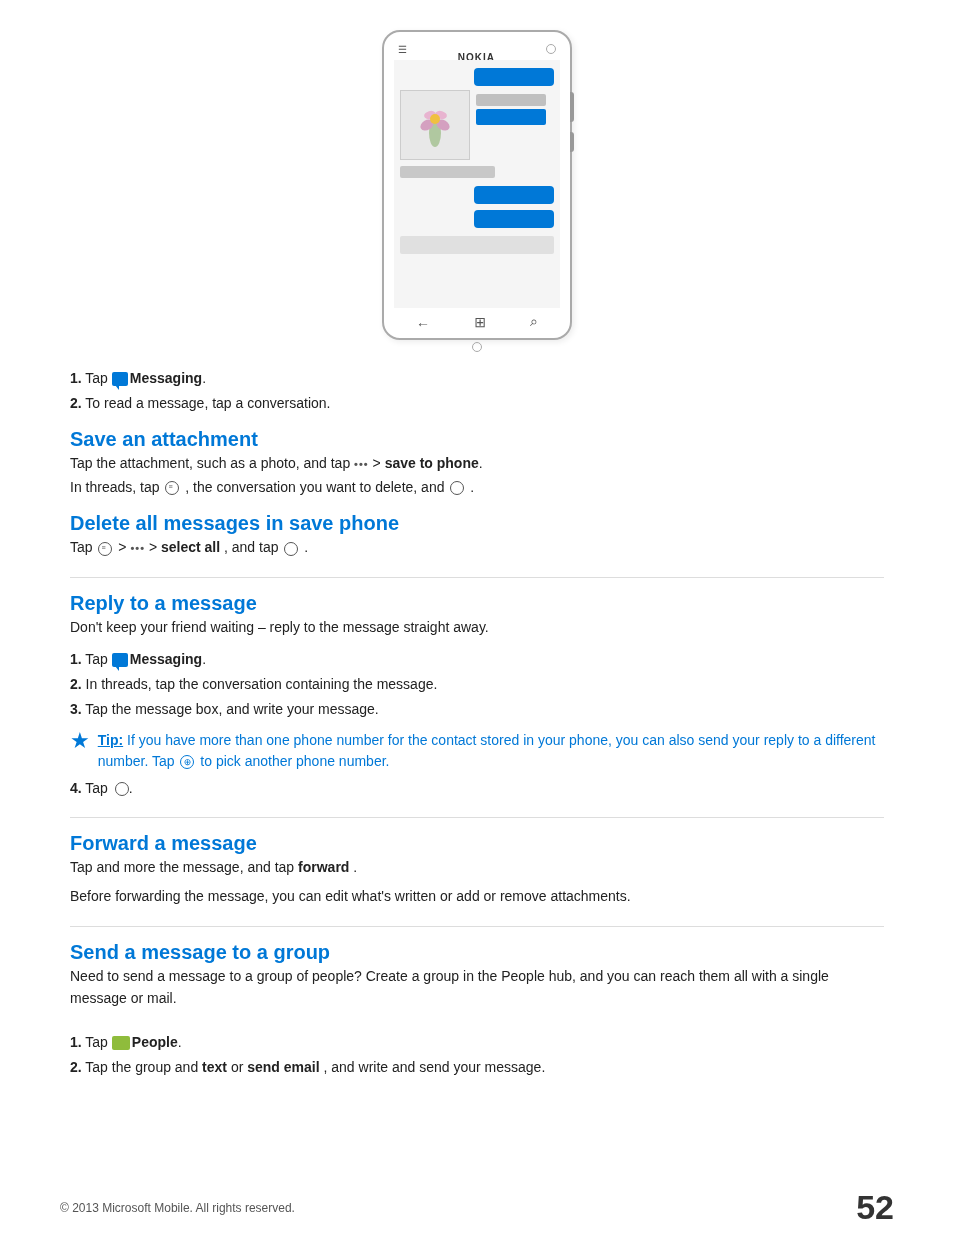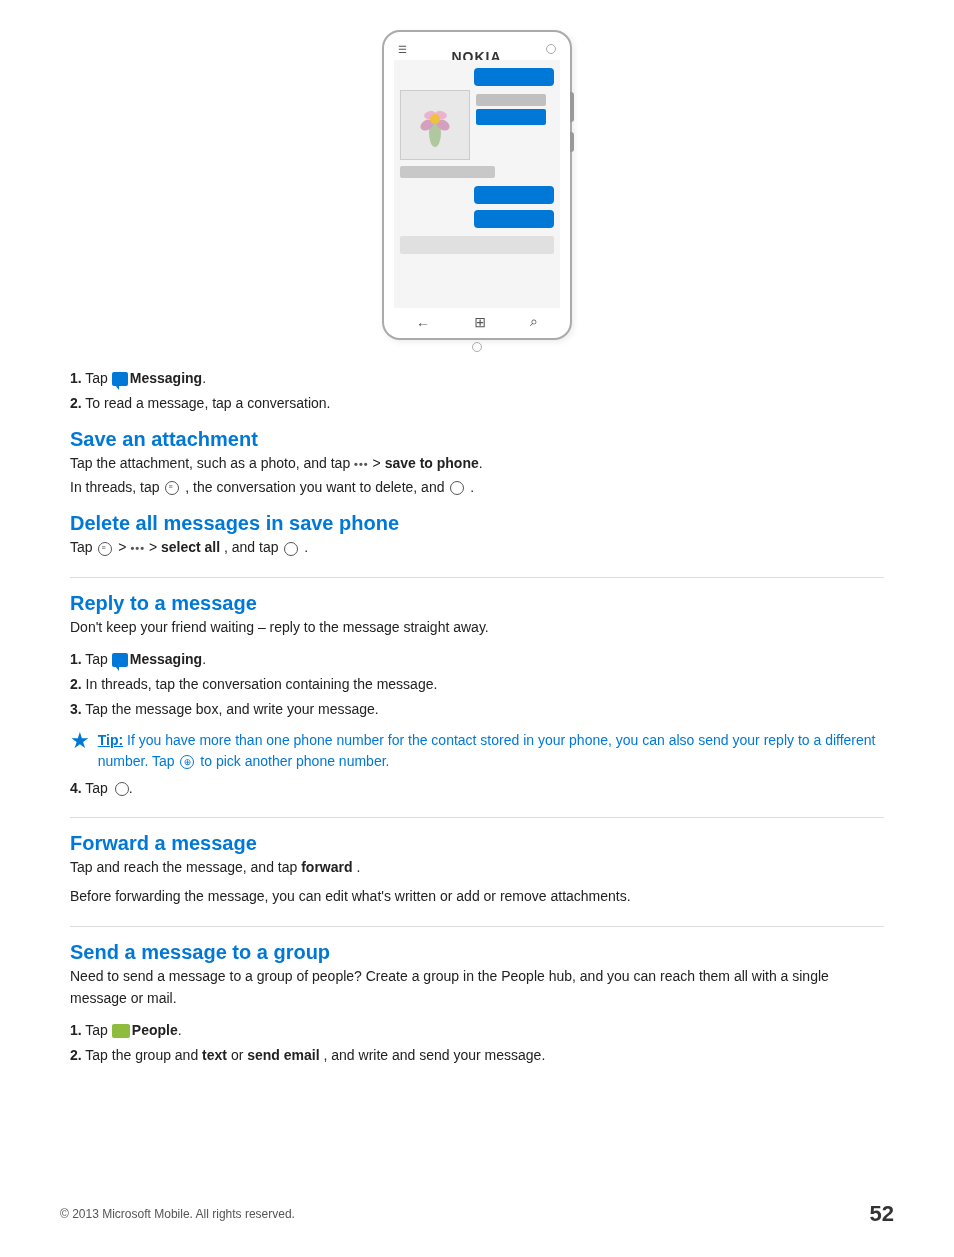--- a/index.html
+++ b/index.html
@@ -43,21 +43,21 @@
       align-items: center;
       justify-content: space-between;
       position: absolute;
       top: 8px;
       left: 14px;
       right: 14px;
       height: 18px;
     }
 
     .phone-brand {
-      font-size: 14px;
+      font-size: 10px;
       color: #333;
       letter-spacing: 1px;
       font-weight: bold;
       margin-top: 16px;
     }
 
     .phone-camera {
       width: 10px;
       height: 10px;
       border-radius: 50%;
@@ -267,21 +267,21 @@
       justify-content: space-between;
       align-items: center;
     }
 
     .footer-text {
       font-size: 12px;
       color: #555;
     }
 
     .page-number {
-      font-size: 22px;
+      font-size: 34px;
       font-weight: bold;
       color: #333;
       text-align: right;
     }
 
     .messaging-icon {
       display: inline-block;
       width: 16px;
       height: 14px;
       background: #0078d7;
@@ -442,30 +442,30 @@
     <div class="step-line">
       <strong>4.</strong>
       <span>Tap</span>
       <span style="display:inline-block;width:14px;height:14px;border:1.5px solid #555;border-radius:50%;vertical-align:middle;margin-left:3px;"></span>.
     </div>
 
     <hr class="separator-line">
 
     <div class="section-heading">Forward a message</div>
     <div class="section-body">
-      <span>Tap and reach the message, and tap</span>
+      <span>Tap and more the message, and tap</span>
       <strong>forward</strong>
       <span>.</span>
     </div>
     <div class="section-body" style="margin-top:8px;">Before forwarding the message, you can edit what's written or add or remove attachments.</div>
 
     <hr class="separator-line">
 
     <div class="section-heading">Send a message to a group</div>
-    <div class="section-body" style="margin-bottom:10px;">Need to send a message to a group of people? Create a group in the People hub, and you can reach them all with a single message or mail.</div>
+    <div class="section-body" style="margin-bottom:22px;">Need to send a message to a group of people? Create a group in the People hub, and you can reach them all with a single message or mail.</div>
 
     <div class="step-line">
       <span class="step-number">1.</span>
       Tap <span class="people-icon"></span><strong>People</strong>.
     </div>
     <div class="step-line">
       <span class="step-number">2.</span>
       <span>Tap the group and</span>
       <strong>text</strong>
       <span>or</span>

